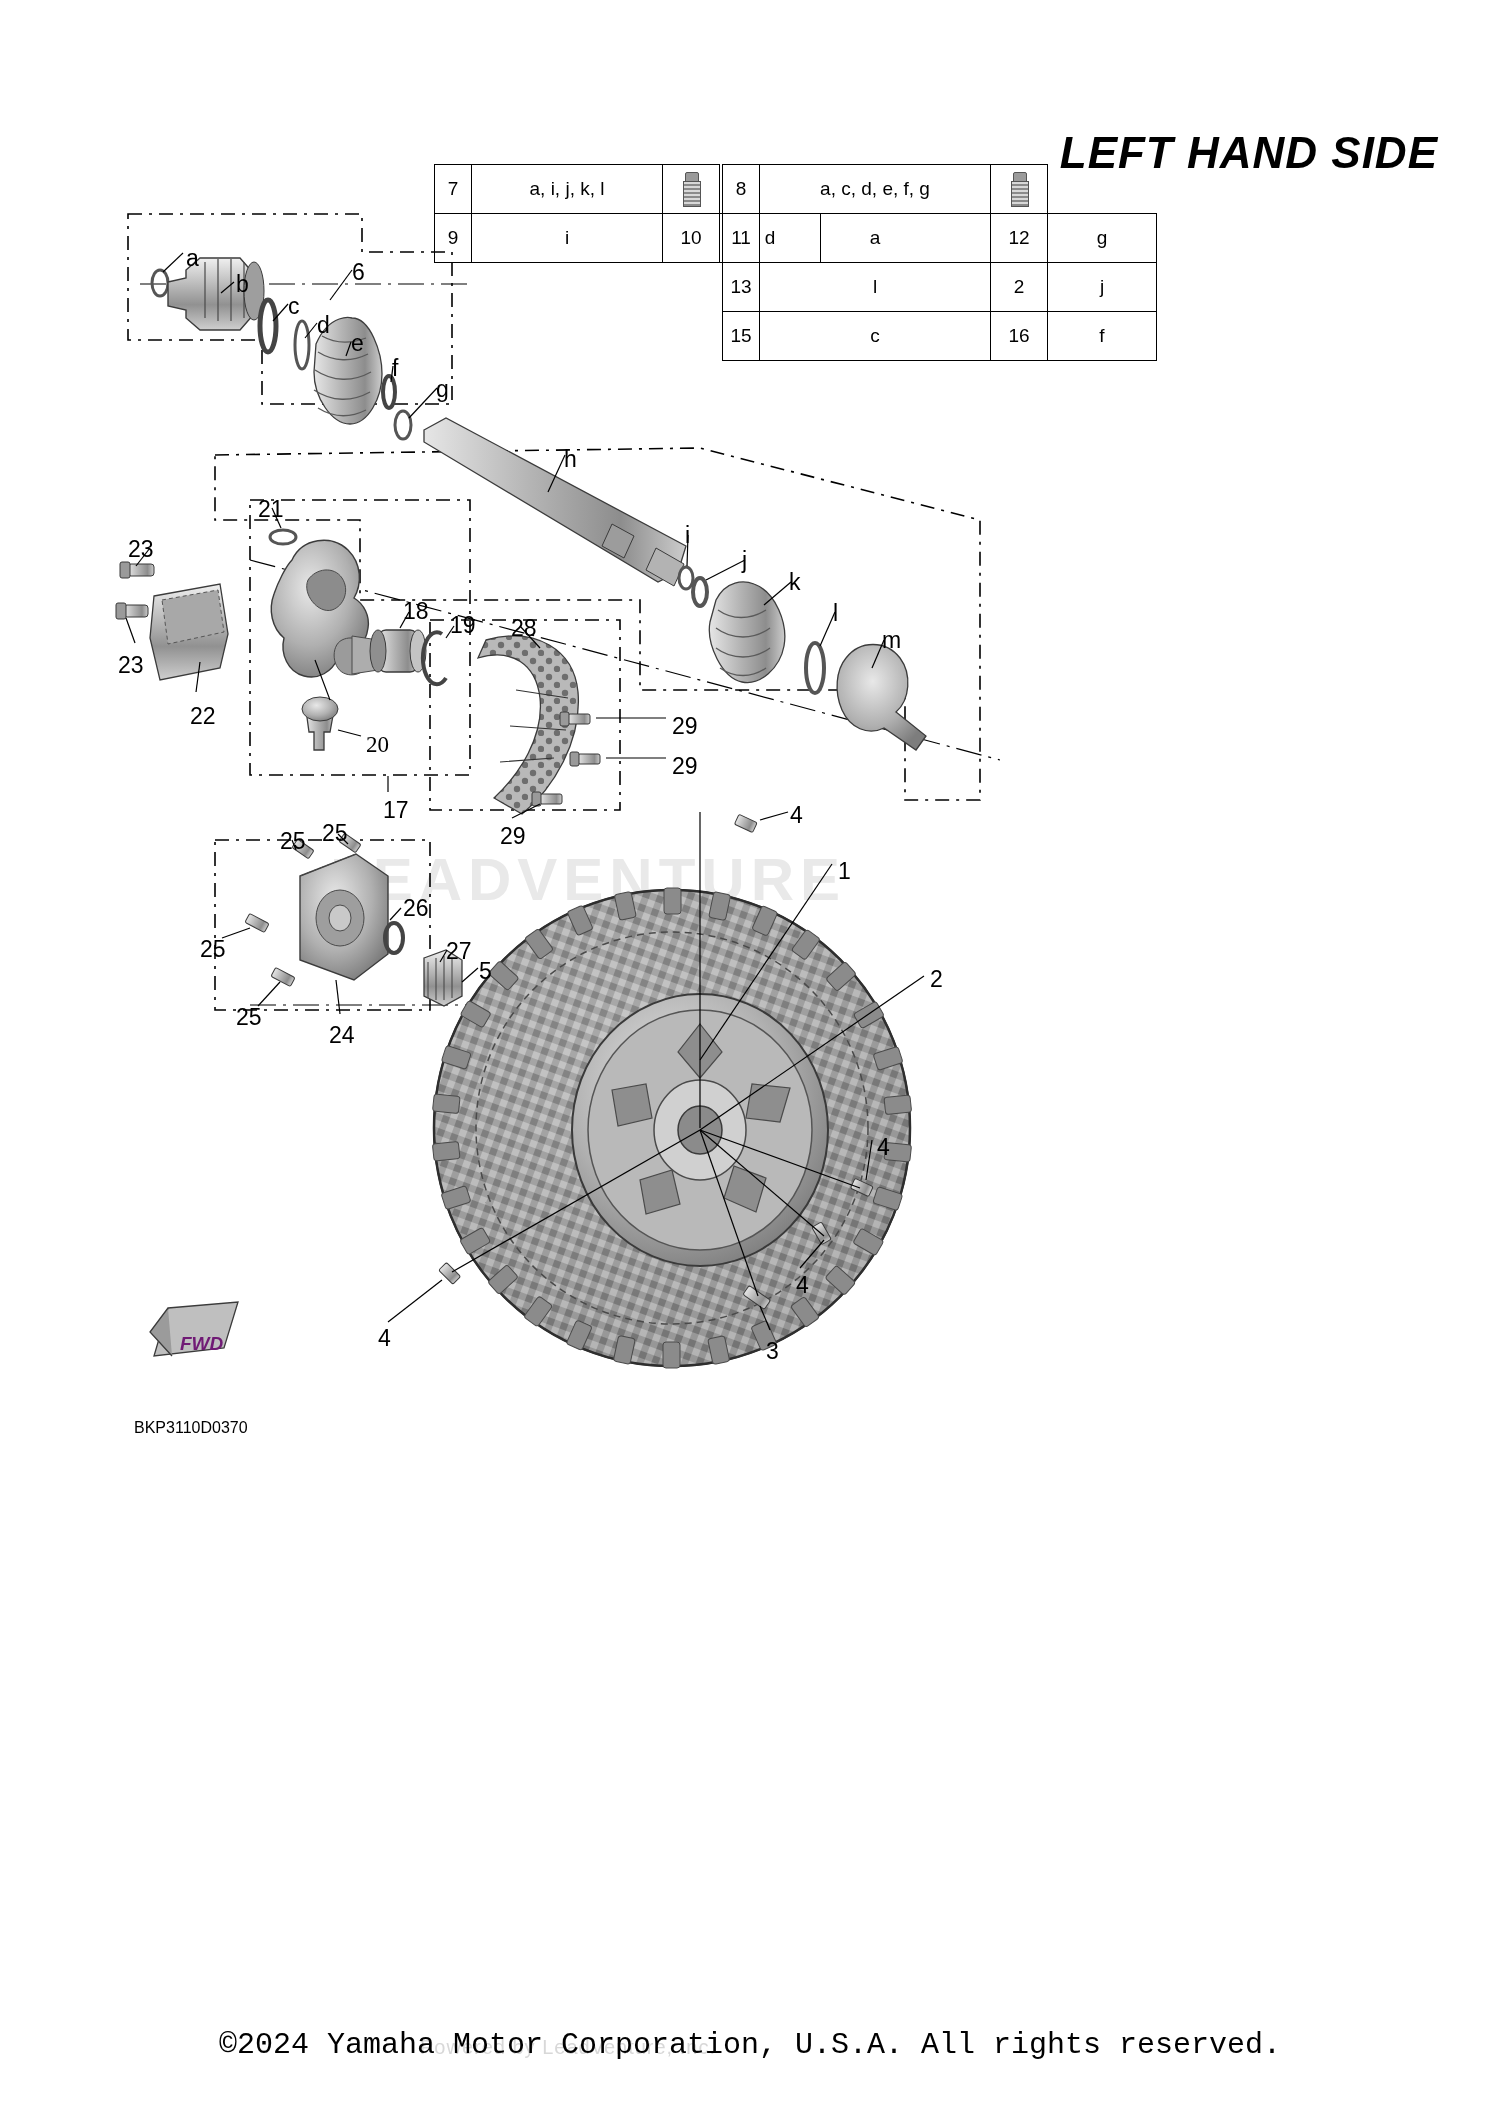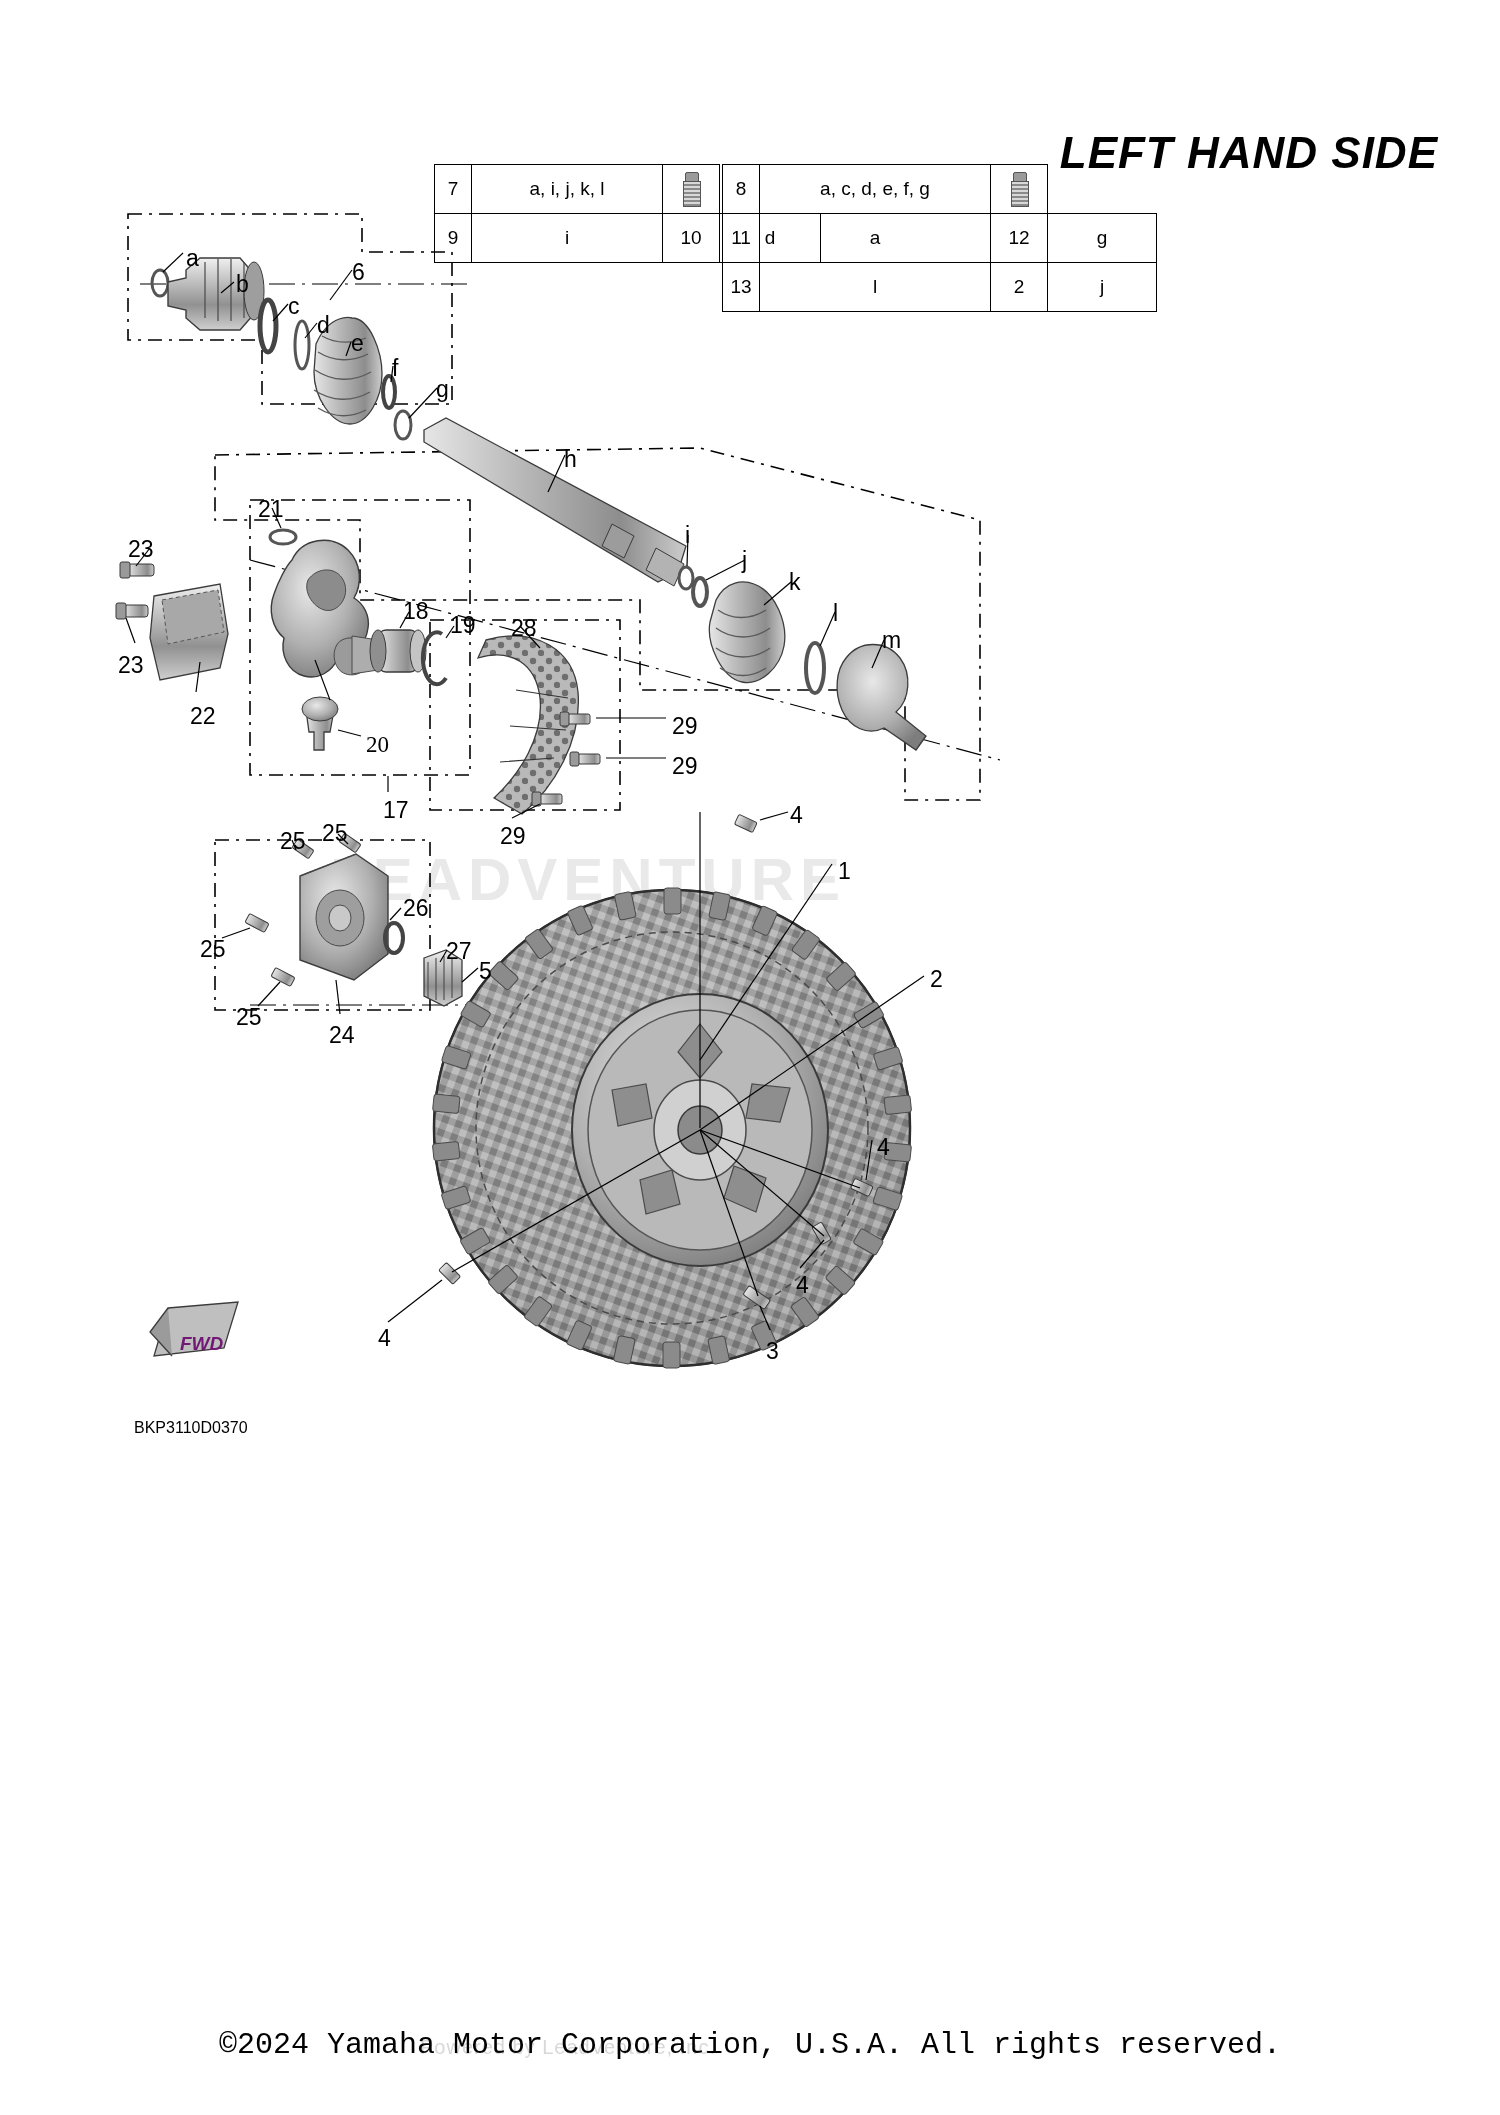--- a/index.html
+++ b/index.html
@@ -153,20 +153,26 @@
       <td class="num">11</td>
       <td class="ctr" style="width:128px">a</td>
       <td class="num">12</td>
       <td class="ctr" style="width:108px">g</td>
     </tr>
     <tr>
       <td class="num">13</td>
       <td class="ctr">l</td>
       <td class="num">2</td>
       <td class="ctr">j</td>
+    </tr>
+    <tr>
+      <td class="num">15</td>
+      <td class="ctr">c</td>
+      <td class="num">16</td>
+      <td class="ctr">f</td>
     </tr>
   </tbody>
     </table>
 
   <div class="watermark">LEADVENTURE</div>
 
   <svg class="diagram" viewBox="0 0 1500 2115">
     <defs>
       <linearGradient id="metal" x1="0" y1="0" x2="0" y2="1">
         <stop offset="0%" stop-color="#f0f0f0"></stop>

